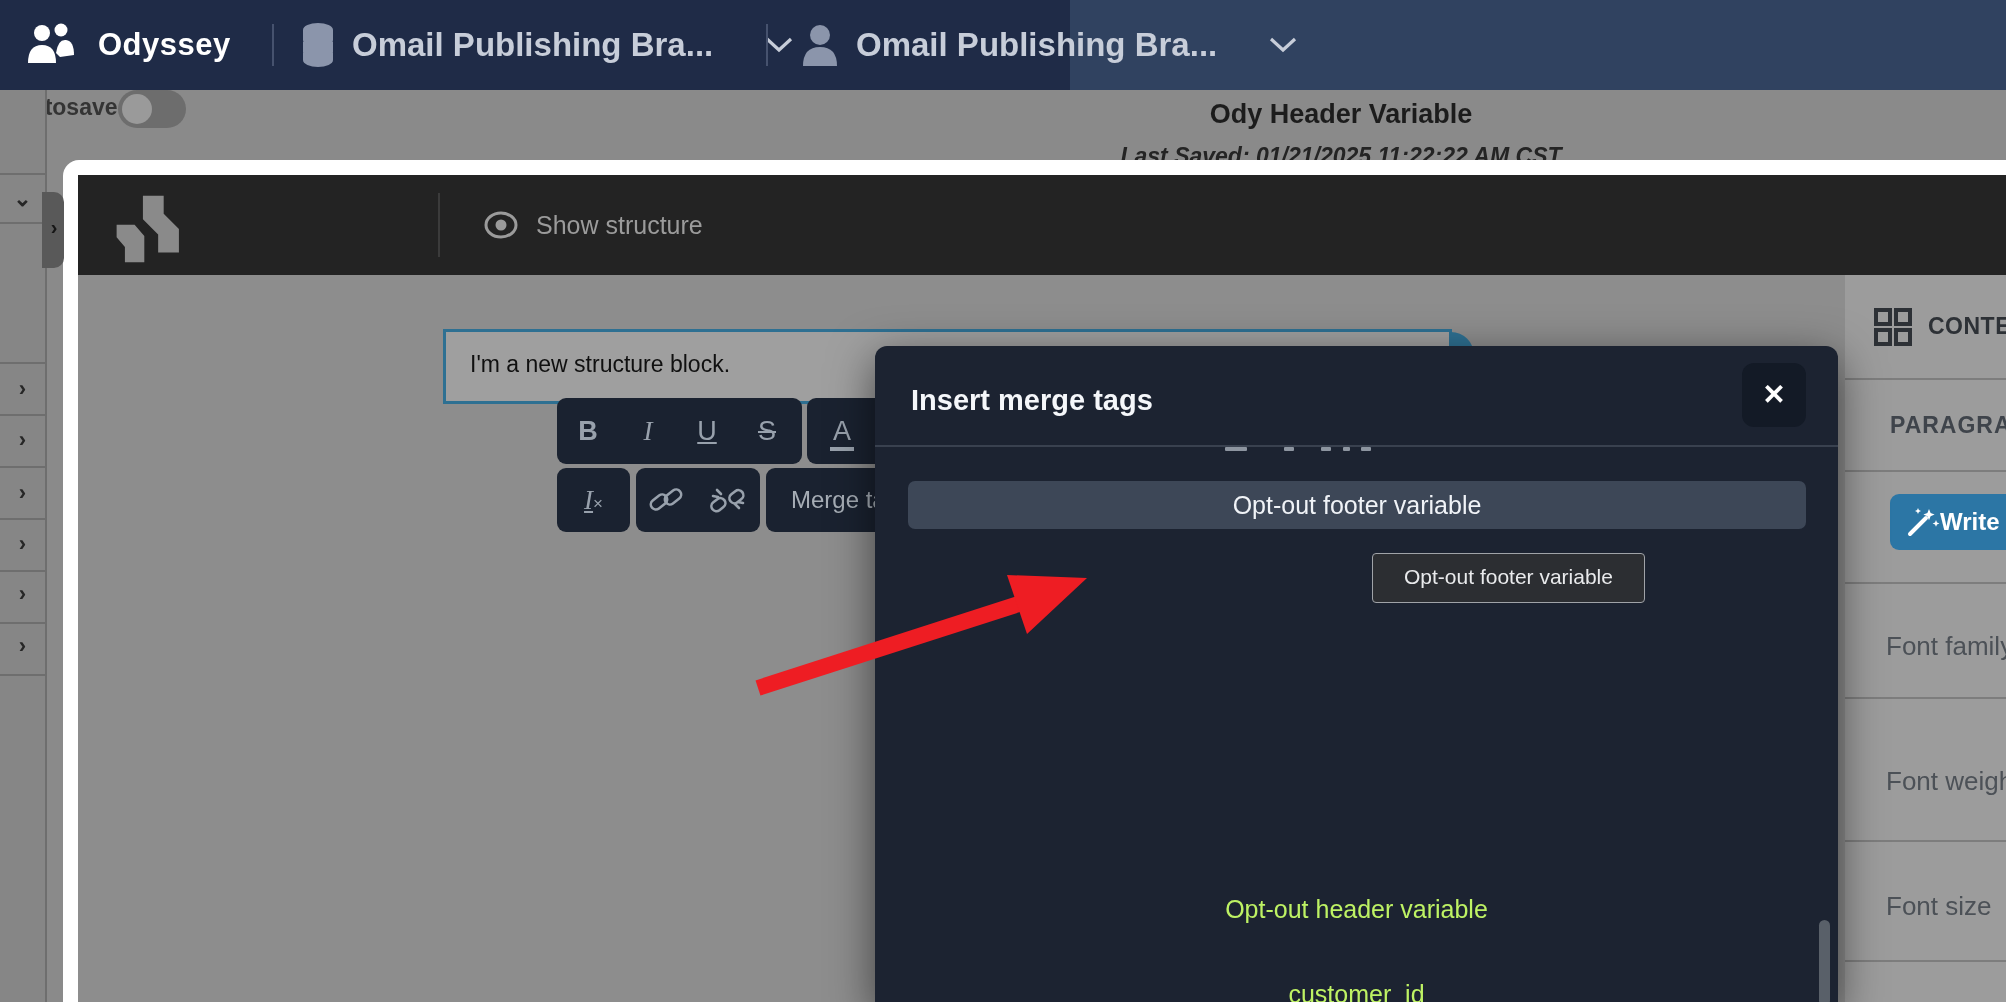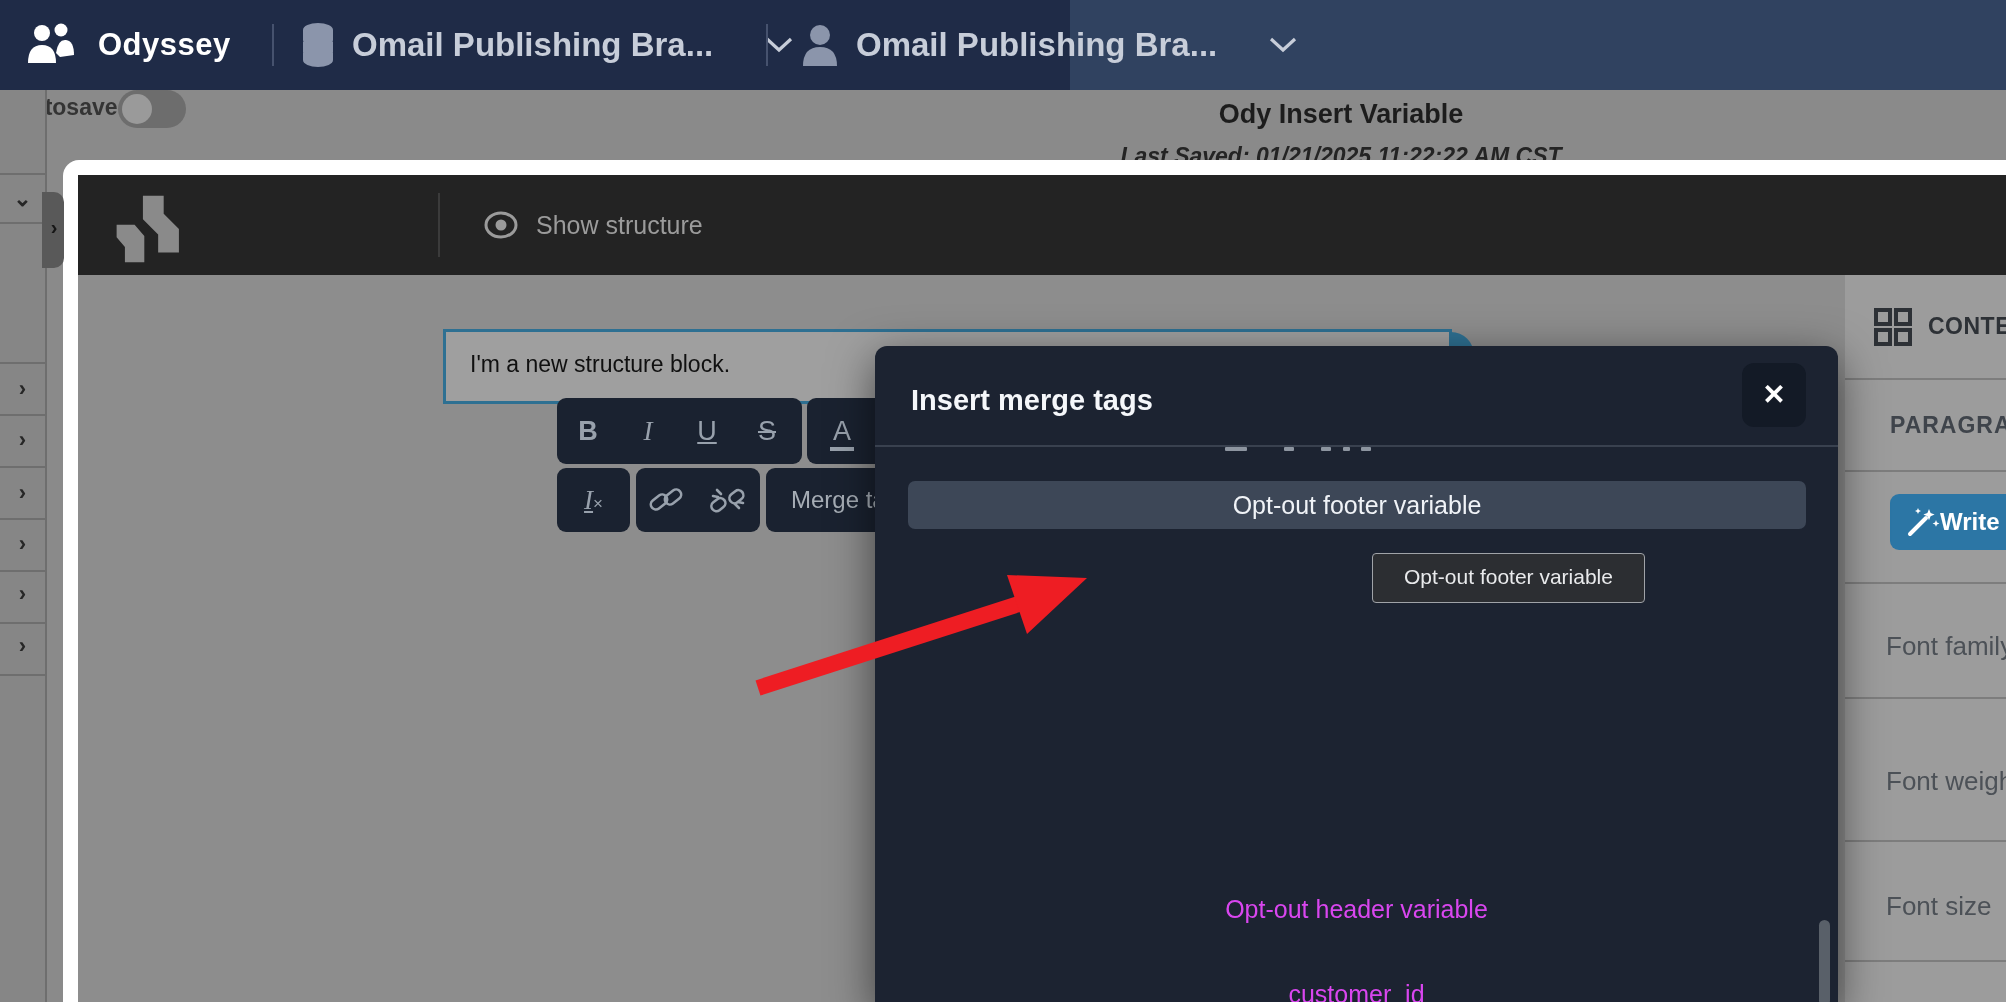--- a/index.html
+++ b/index.html
@@ -60,21 +60,21 @@
   
   #modal{left:875px;top:346px;width:963px;height:660px;background:#1c2331;border-radius:12px 12px 0 0;
          box-shadow:0 12px 45px rgba(0,0,0,.55);}
   #modal-title{left:36px;top:38px;font-size:29px;font-weight:600;color:#f5f7fa;position:absolute;}
   #modal-close{left:867px;top:17px;width:64px;height:64px;background:#131a26;border-radius:12px;position:absolute;
                color:#ffffff;font-size:28px;font-weight:800;text-align:center;line-height:64px;}
   #modal-divider{left:0;top:99px;width:963px;height:2px;background:#39414f;position:absolute;}
   .remnant{top:101px;height:4px;background:#8d95a0;position:absolute;border-radius:1px;}
   #modal-item-highlighted{left:33px;top:135px;width:898px;height:48px;background:#3d4757;border-radius:7px;position:absolute;
         color:#f0f3f7;font-size:25px;text-align:center;line-height:48px;}
-  .modal-item{left:0;top:0;width:963px;height:34px;position:absolute;color:#d946ef;font-size:25px;text-align:center;line-height:34px;}
+  .modal-item{left:0;top:0;width:963px;height:34px;position:absolute;color:#bef264;font-size:25px;text-align:center;line-height:34px;}
   #modal-scroll-thumb{left:944px;top:574px;width:11px;height:86px;background:#596069;border-radius:6px;position:absolute;}
   #tooltip{left:1372px;top:553px;width:271px;height:48px;background:#2c2e32;border:1px solid #a0a3a8;border-radius:4px;
            color:#e9eaec;font-size:21px;text-align:center;line-height:46px;z-index:12;}
 
   #arrow-svg{left:700px;top:520px;z-index:20;pointer-events:none;}
   .z5{z-index:5;} .z10{z-index:10;}
 </style>
 </head>
 <body>
 
@@ -117,21 +117,21 @@
       <svg style="margin-left:52px;" width="28" height="16" viewBox="0 0 28 16">
         <path class="chev" d="M2 2 L14 13 L26 2"></path>
       </svg>
     </div>
   </div>
 
   <div id="autosave-label" class="abs">Autosave</div>
   <div id="autosave-toggle" class="abs">
     <div id="autosave-knob"></div>
   </div>
-  <div id="doc-title" class="abs">Ody Insert Variable</div>
+  <div id="doc-title" class="abs">Ody Header Variable</div>
   <div id="last-saved" class="abs">Last Saved: 01/21/2025 11:22:22 AM CST</div>
 
   <div id="left-rail" class="abs"></div>
   <div class="rail-div" style="top:173px;"></div>
   <div class="rail-div" style="top:222px;"></div>
   <div class="rail-div" style="top:362px;"></div>
   <div class="rail-div" style="top:414px;"></div>
   <div class="rail-div" style="top:466px;"></div>
   <div class="rail-div" style="top:518px;"></div>
   <div class="rail-div" style="top:570px;"></div>

